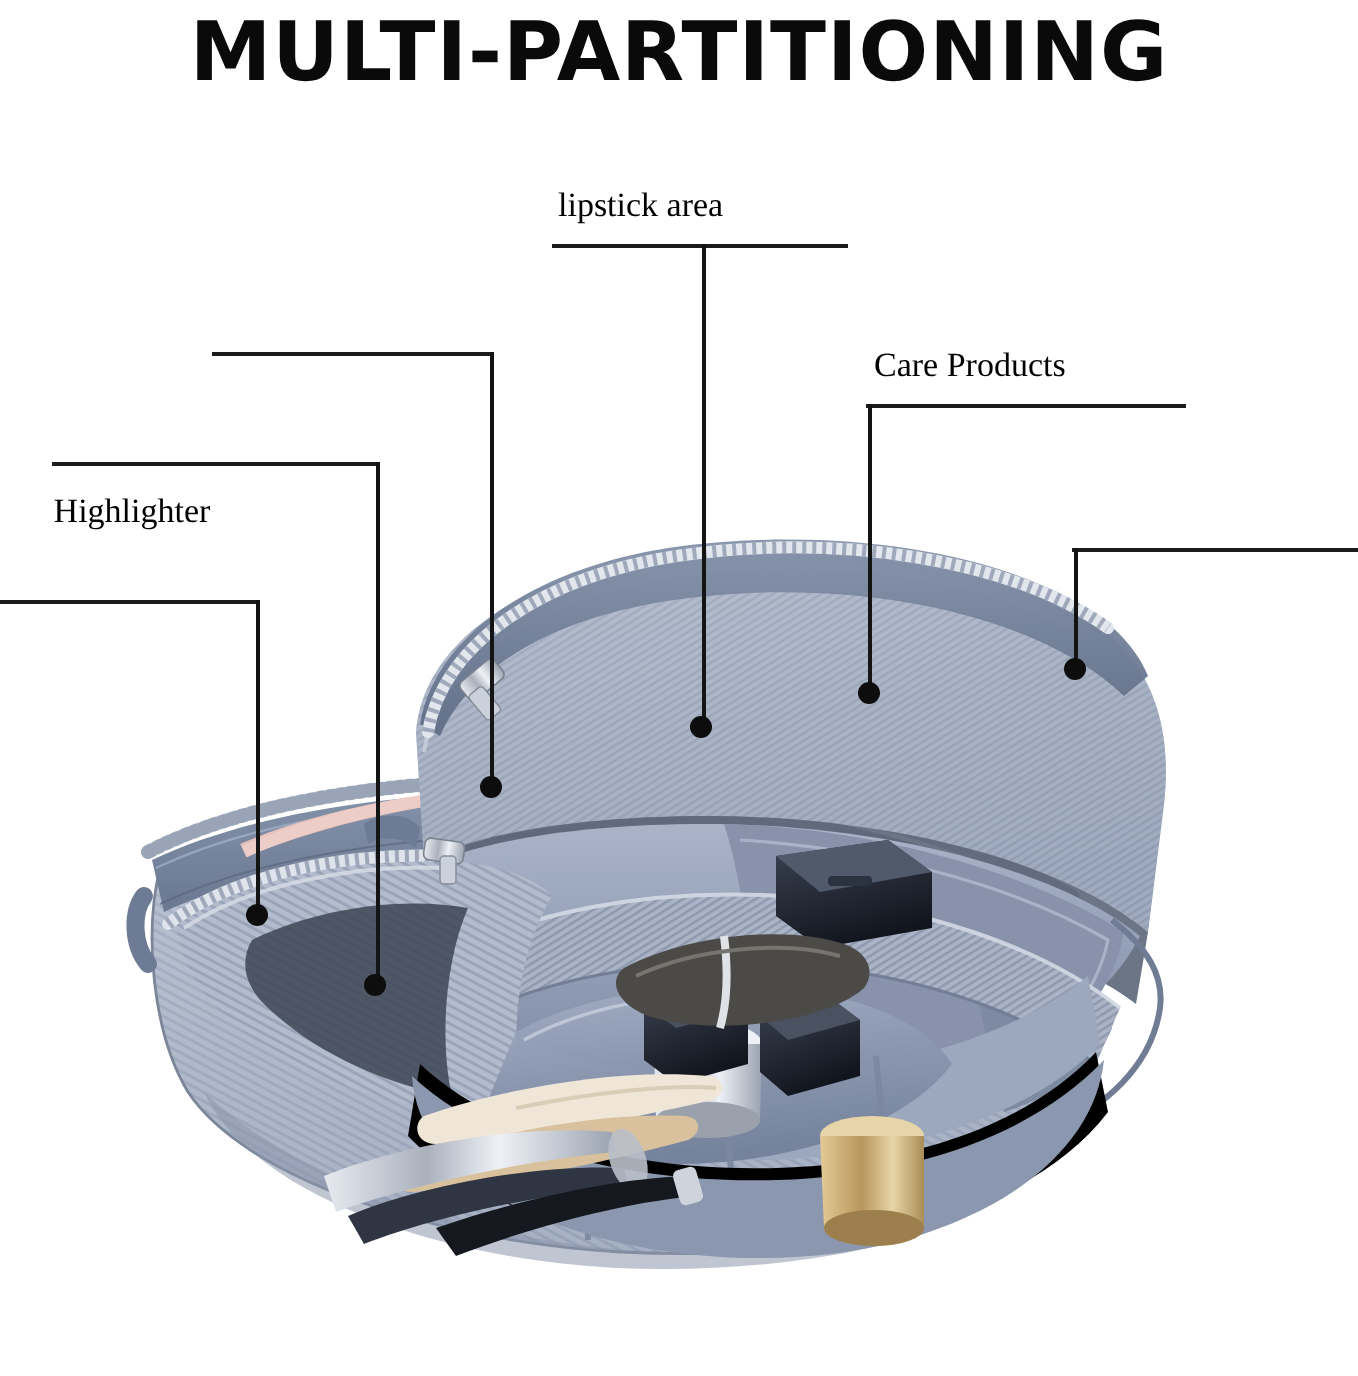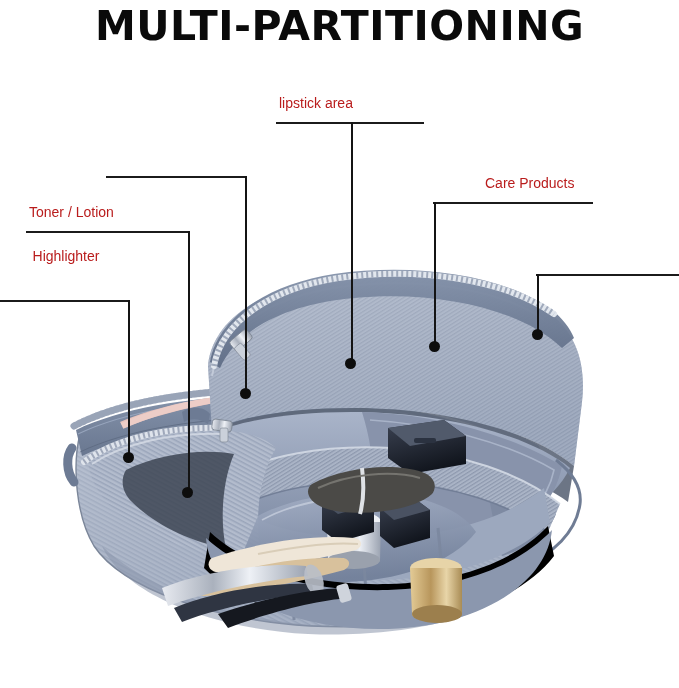--- a/index.html
+++ b/index.html
@@ -34,24 +34,24 @@
     color: #0a0a0a;
     white-space: nowrap;
   }
 
   
   .callout {
     position: absolute;
     color: #111111;
   }
   .callout .cl-text {
-    font-family: Liberation Sans, sans-serif;
-    font-size: 14px;
+    font-family: Liberation Serif, serif;
+    font-size: 17px;
     font-weight: 400;
-    color: #b91c1c;
+    color: #000000;
     line-height: 22px;
     white-space: nowrap;
     display: block;
   }
   
   .leader {
     position: absolute;
     width: 0;
     border-left: 2px solid #141414;
   }
@@ -301,35 +301,32 @@
     <span class="cl-text">lipstick area</span>
   </div>
   <div style="position:absolute; left:276px; top:122px; width:148px; border-top:2px solid #1b1b1b;"></div>
   <div class="leader" style="left:351px; top:122px; height:240px;"></div>
   <div class="dot" style="left:345px; top:358px;"></div>
 
   <div style="position:absolute; left:106px; top:176px; width:141px; border-top:2px solid #1b1b1b;"></div>
   <div class="leader" style="left:245px; top:176px; height:216px;"></div>
   <div class="dot" style="left:240px; top:388px;"></div>
 
-  <div class="callout" style="left:29px; top:201px;">
-    <span class="cl-text">Toner / Lotion</span>
-  </div>
   <div style="position:absolute; left:26px; top:231px; width:164px; border-top:2px solid #1b1b1b;"></div>
   <div class="leader" style="left:188px; top:231px; height:260px;"></div>
   <div class="dot" style="left:182px; top:487px;"></div>
 
   <div class="callout" style="left:0px; top:245px; width:132px; text-align:center;">
     <span class="cl-text">Highlighter</span>
   </div>
   <div style="position:absolute; left:0px; top:300px; width:130px; border-top:2px solid #1b1b1b;"></div>
   <div class="leader" style="left:128px; top:300px; height:157px;"></div>
   <div class="dot" style="left:123px; top:452px;"></div>
 
-  <div class="callout" style="left:437px; top:172px;margin-left:48px;">
+  <div class="callout" style="left:437px; top:172px;">
     <span class="cl-text">Care Products</span>
   </div>
   <div style="position:absolute; left:433px; top:202px; width:160px; border-top:2px solid #1b1b1b;"></div>
   <div class="leader" style="left:434px; top:202px; height:144px;"></div>
   <div class="dot" style="left:429px; top:341px;"></div>
 
   <div style="position:absolute; left:536px; top:274px; width:143px; border-top:2px solid #1b1b1b;"></div>
   <div class="leader" style="left:537px; top:274px; height:60px;"></div>
   <div class="dot" style="left:532px; top:329px;"></div>
 

